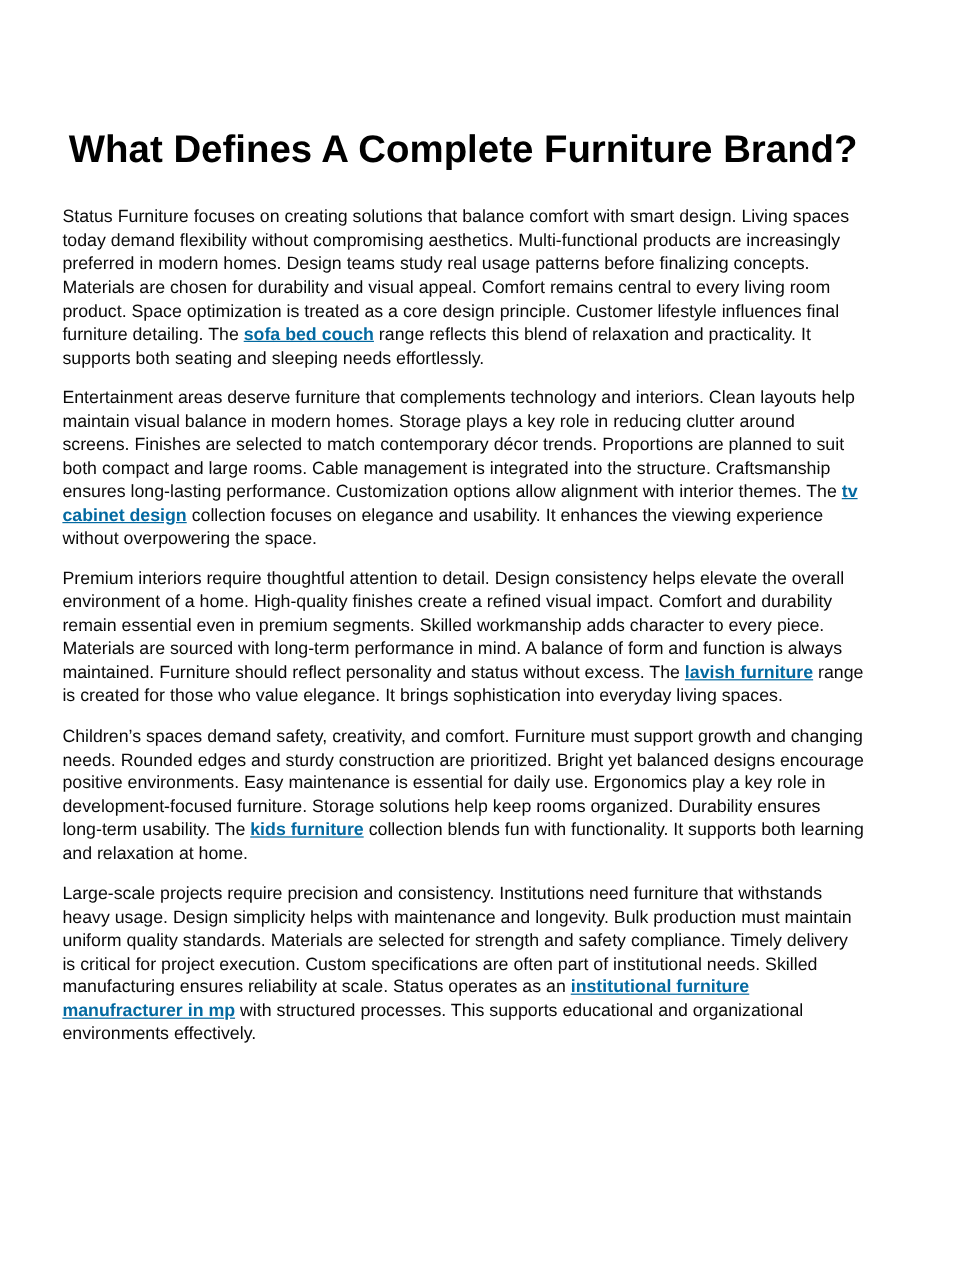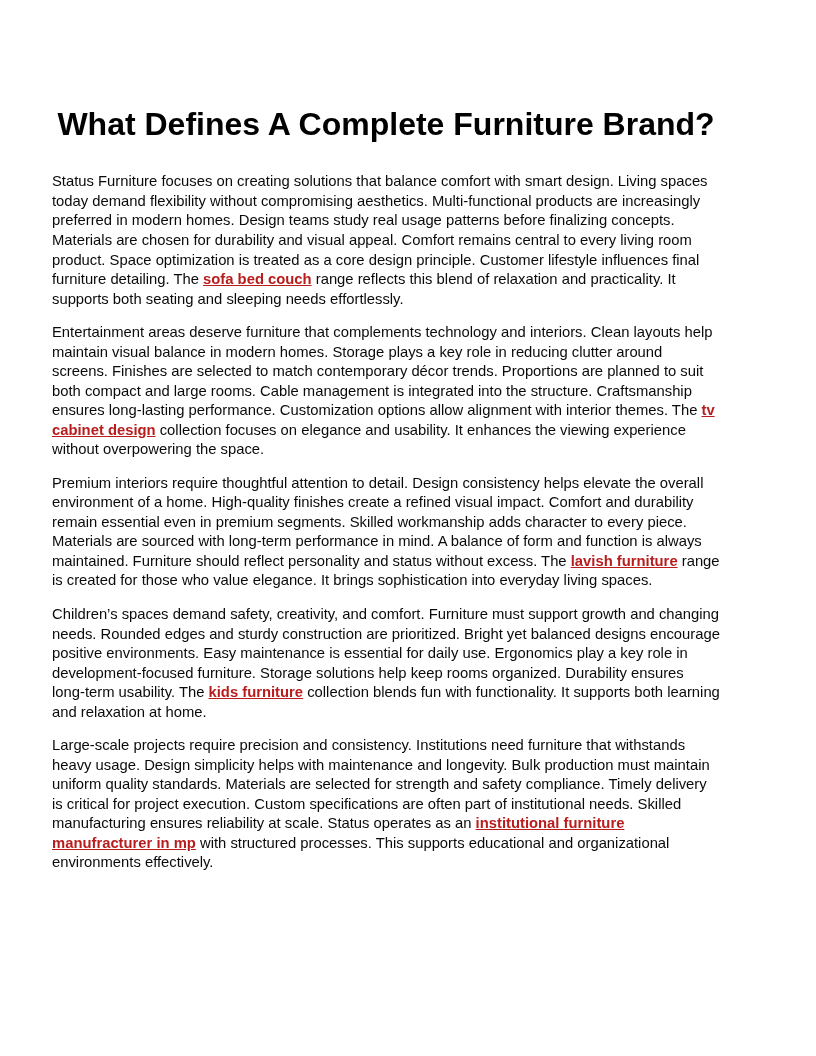--- a/index.html
+++ b/index.html
@@ -26,21 +26,21 @@
     font-weight: 700;
     text-align: center;
     color: #000000;
     margin: 0 0 25px 0;
   }
   .para {
     margin: 0 0 14px 0;
     text-align: left;
   }
   .doclink {
-    color: #b91c1c;
+    color: #0369a1;
     font-weight: 700;
     text-decoration: underline;
     cursor: pointer;
   }
 </style>
 </head>
 <body>
 
 <div class="page">
 

